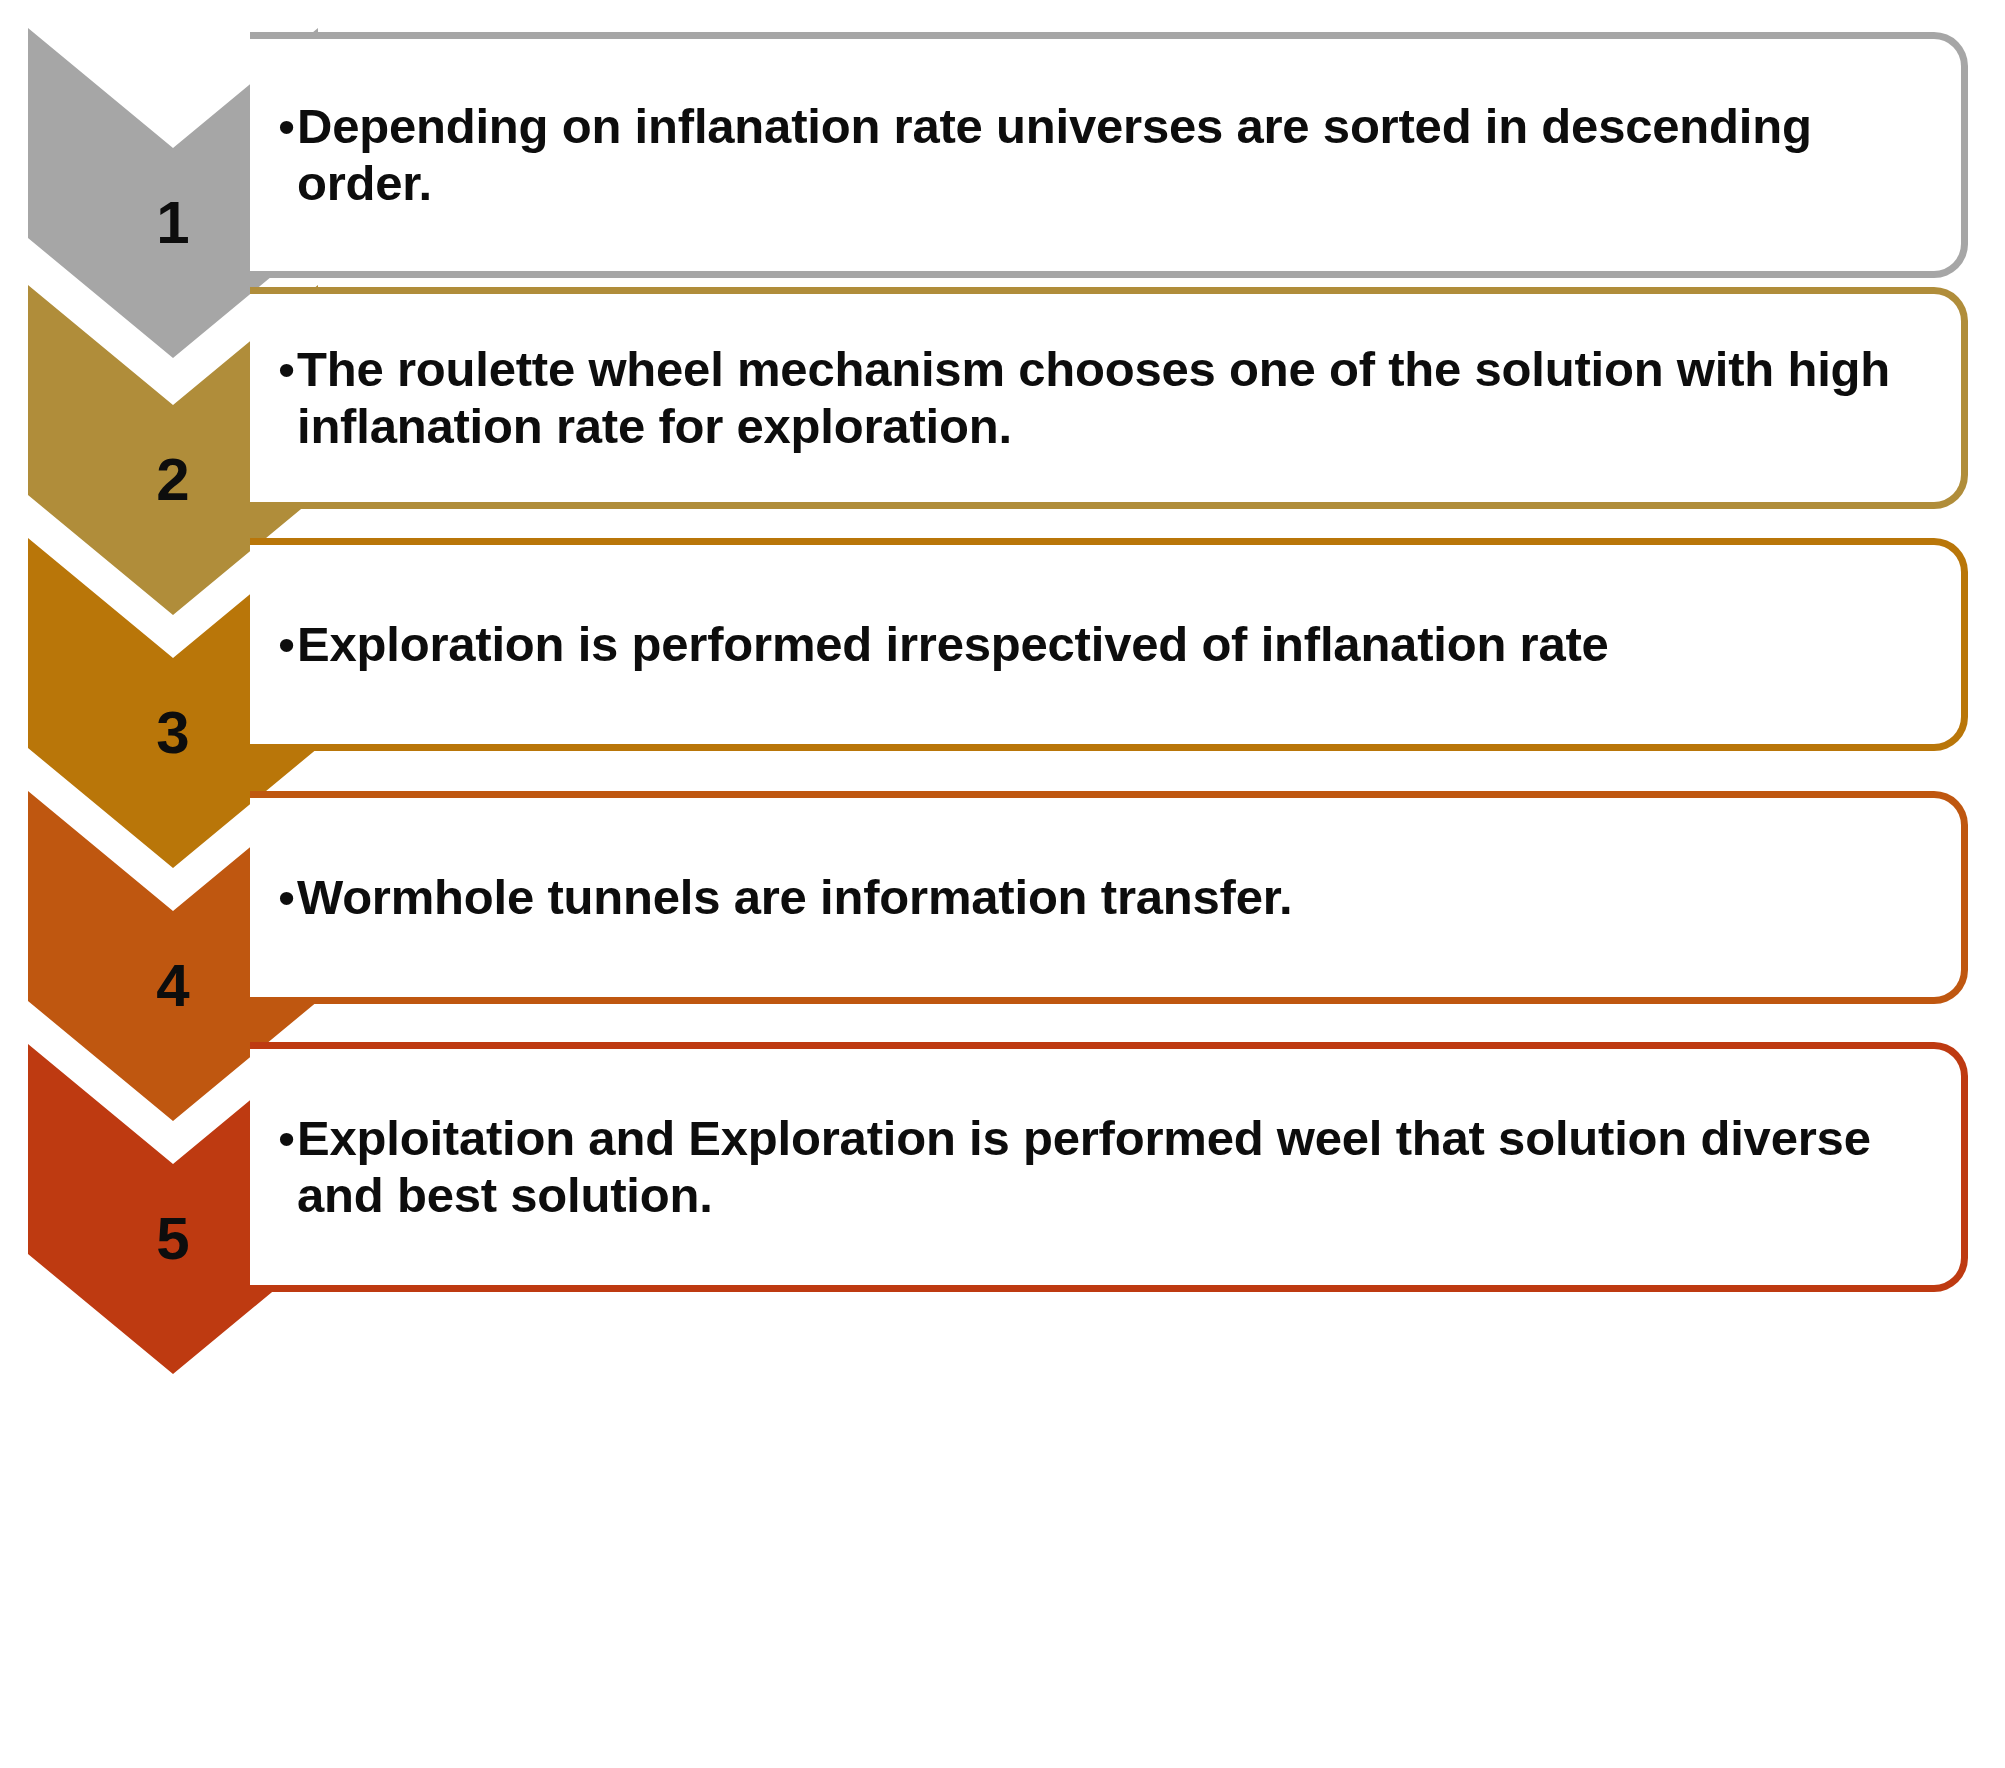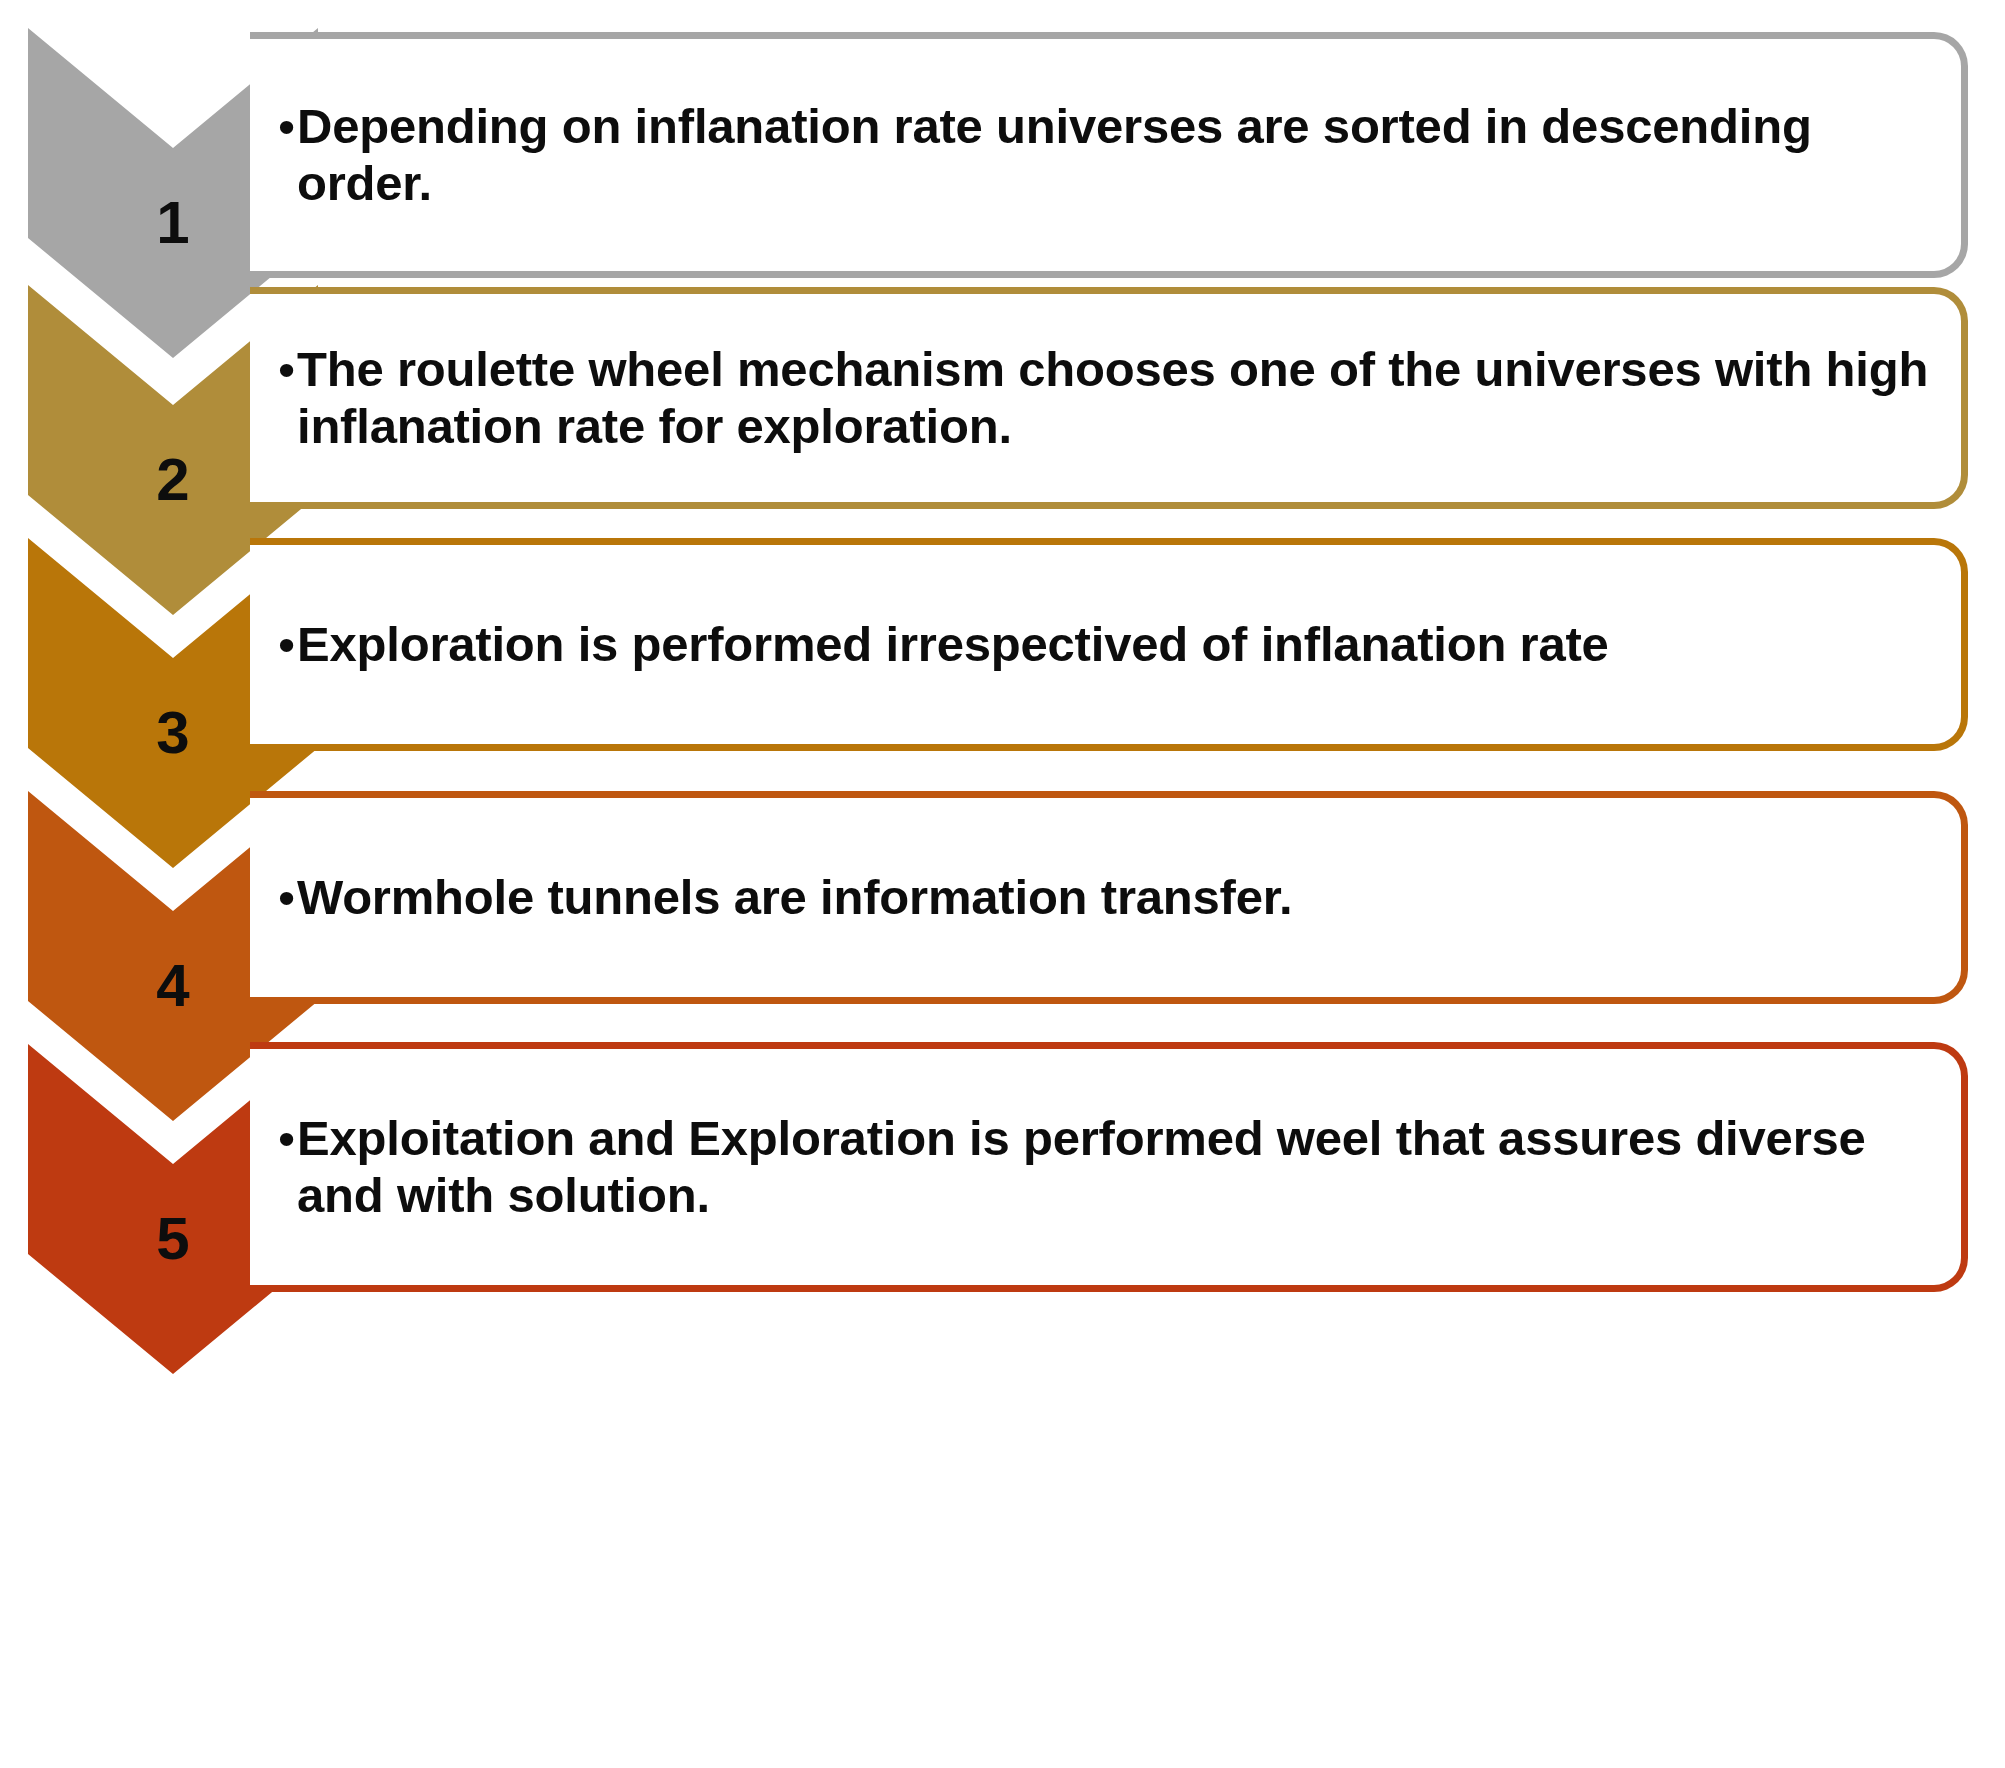--- a/index.html
+++ b/index.html
@@ -143,21 +143,21 @@
           <span class="bullet-dot">•</span>
           <span class="bullet-text">Depending on inflanation rate universes are sorted in descending order.</span>
         </div>
       </div>
     </div>
 
     <div class="tbox" id="box-1" style="top: 287px; height: 222px; border-color: rgb(176, 141, 58); background: rgb(255, 255, 255);">
       <div class="tbox-inner">
         <div class="bullet-line">
           <span class="bullet-dot">•</span>
-          <span class="bullet-text">The roulette wheel mechanism chooses one of the universes with high inflanation rate for exploration.</span>
+          <span class="bullet-text">The roulette wheel mechanism chooses one of the solution with high inflanation rate for exploration.</span>
         </div>
       </div>
     </div>
 
     <div class="tbox" id="box-2" style="top: 538px; height: 213px; border-color: rgb(185, 118, 9); background: rgb(255, 255, 255);">
       <div class="tbox-inner">
         <div class="bullet-line">
           <span class="bullet-dot">•</span>
           <span class="bullet-text">Exploration is performed irrespectived of inflanation rate</span>
         </div>
@@ -170,20 +170,20 @@
           <span class="bullet-dot">•</span>
           <span class="bullet-text">Wormhole tunnels are information transfer.</span>
         </div>
       </div>
     </div>
 
     <div class="tbox" id="box-4" style="top: 1042px; height: 250px; border-color: rgb(190, 58, 17); background: rgb(255, 255, 255);">
       <div class="tbox-inner">
         <div class="bullet-line">
           <span class="bullet-dot">•</span>
-          <span class="bullet-text">Exploitation and Exploration is performed weel that assures diverse and with solution.</span>
+          <span class="bullet-text">Exploitation and Exploration is performed weel that solution diverse and best solution.</span>
         </div>
       </div>
     </div>
 
   </div>
 
 </div>
 
 </body></html>

